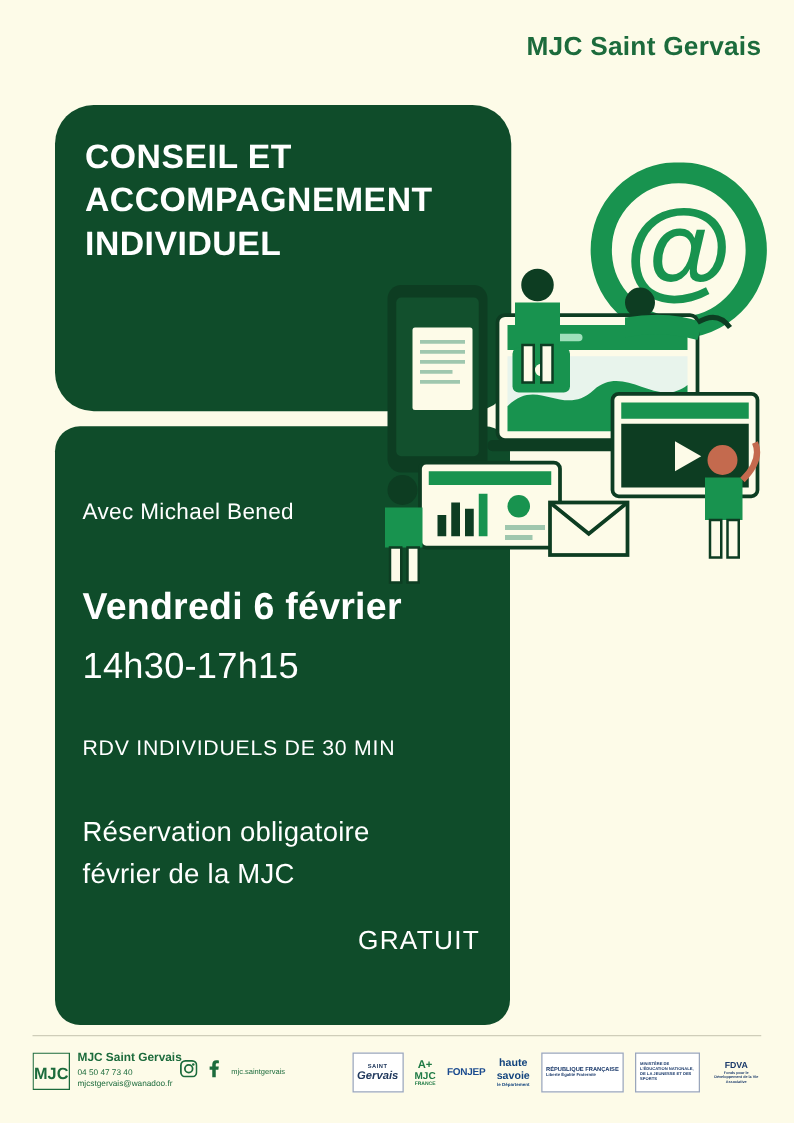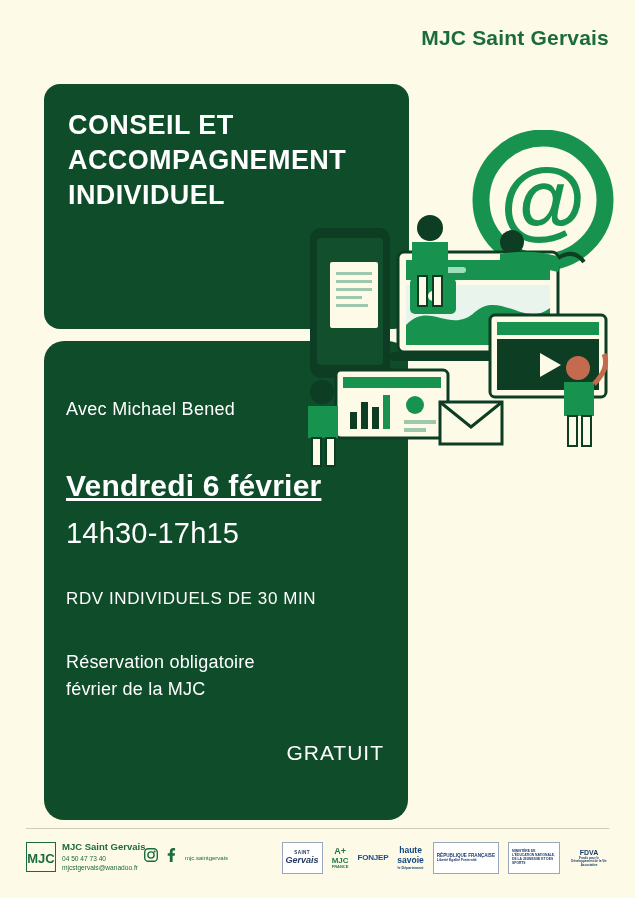--- a/index.html
+++ b/index.html
@@ -22,21 +22,21 @@
     font-weight: bold;
     color: #1c6b3c;
     letter-spacing: 0.2px;
   }
   
   .panel-top {
     position: absolute;
     left: 44px; top: 84px;
     width: 365px; height: 245px;
     background: #0f4c2a;
-    border-radius: 16px;
+    border-radius: 31px;
     z-index: 3;
   }
   .panel-bottom {
     position: absolute;
     left: 44px; top: 341px;
     width: 364px; height: 479px;
     background: #0f4c2a;
     border-radius: 20px;
     z-index: 2;
   }
@@ -58,41 +58,40 @@
     font-size: 18px;
     letter-spacing: 0.3px;
   }
   .date {
     position: absolute;
     left: 22px; top: 128px;
     color: #ffffff;
     font-size: 30px;
     font-weight: bold;
     letter-spacing: 0.2px;
-    text-decoration: underline;
   }
   .time {
     position: absolute;
     left: 22px; top: 176px;
     color: #ffffff;
     font-size: 29px;
     letter-spacing: 0.2px;
   }
   .slots {
     position: absolute;
     left: 22px; top: 248px;
     color: #ffffff;
     font-size: 17px;
     letter-spacing: 0.6px;
   }
   .booking {
     position: absolute;
     left: 22px; top: 308px;
     color: #ffffff;
-    font-size: 18px;
+    font-size: 22px;
     line-height: 1.5;
     letter-spacing: 0.2px;
   }
   .free {
     position: absolute;
     right: 24px; top: 400px;
     color: #ffffff;
     font-size: 21px;
     letter-spacing: 1px;
   }

